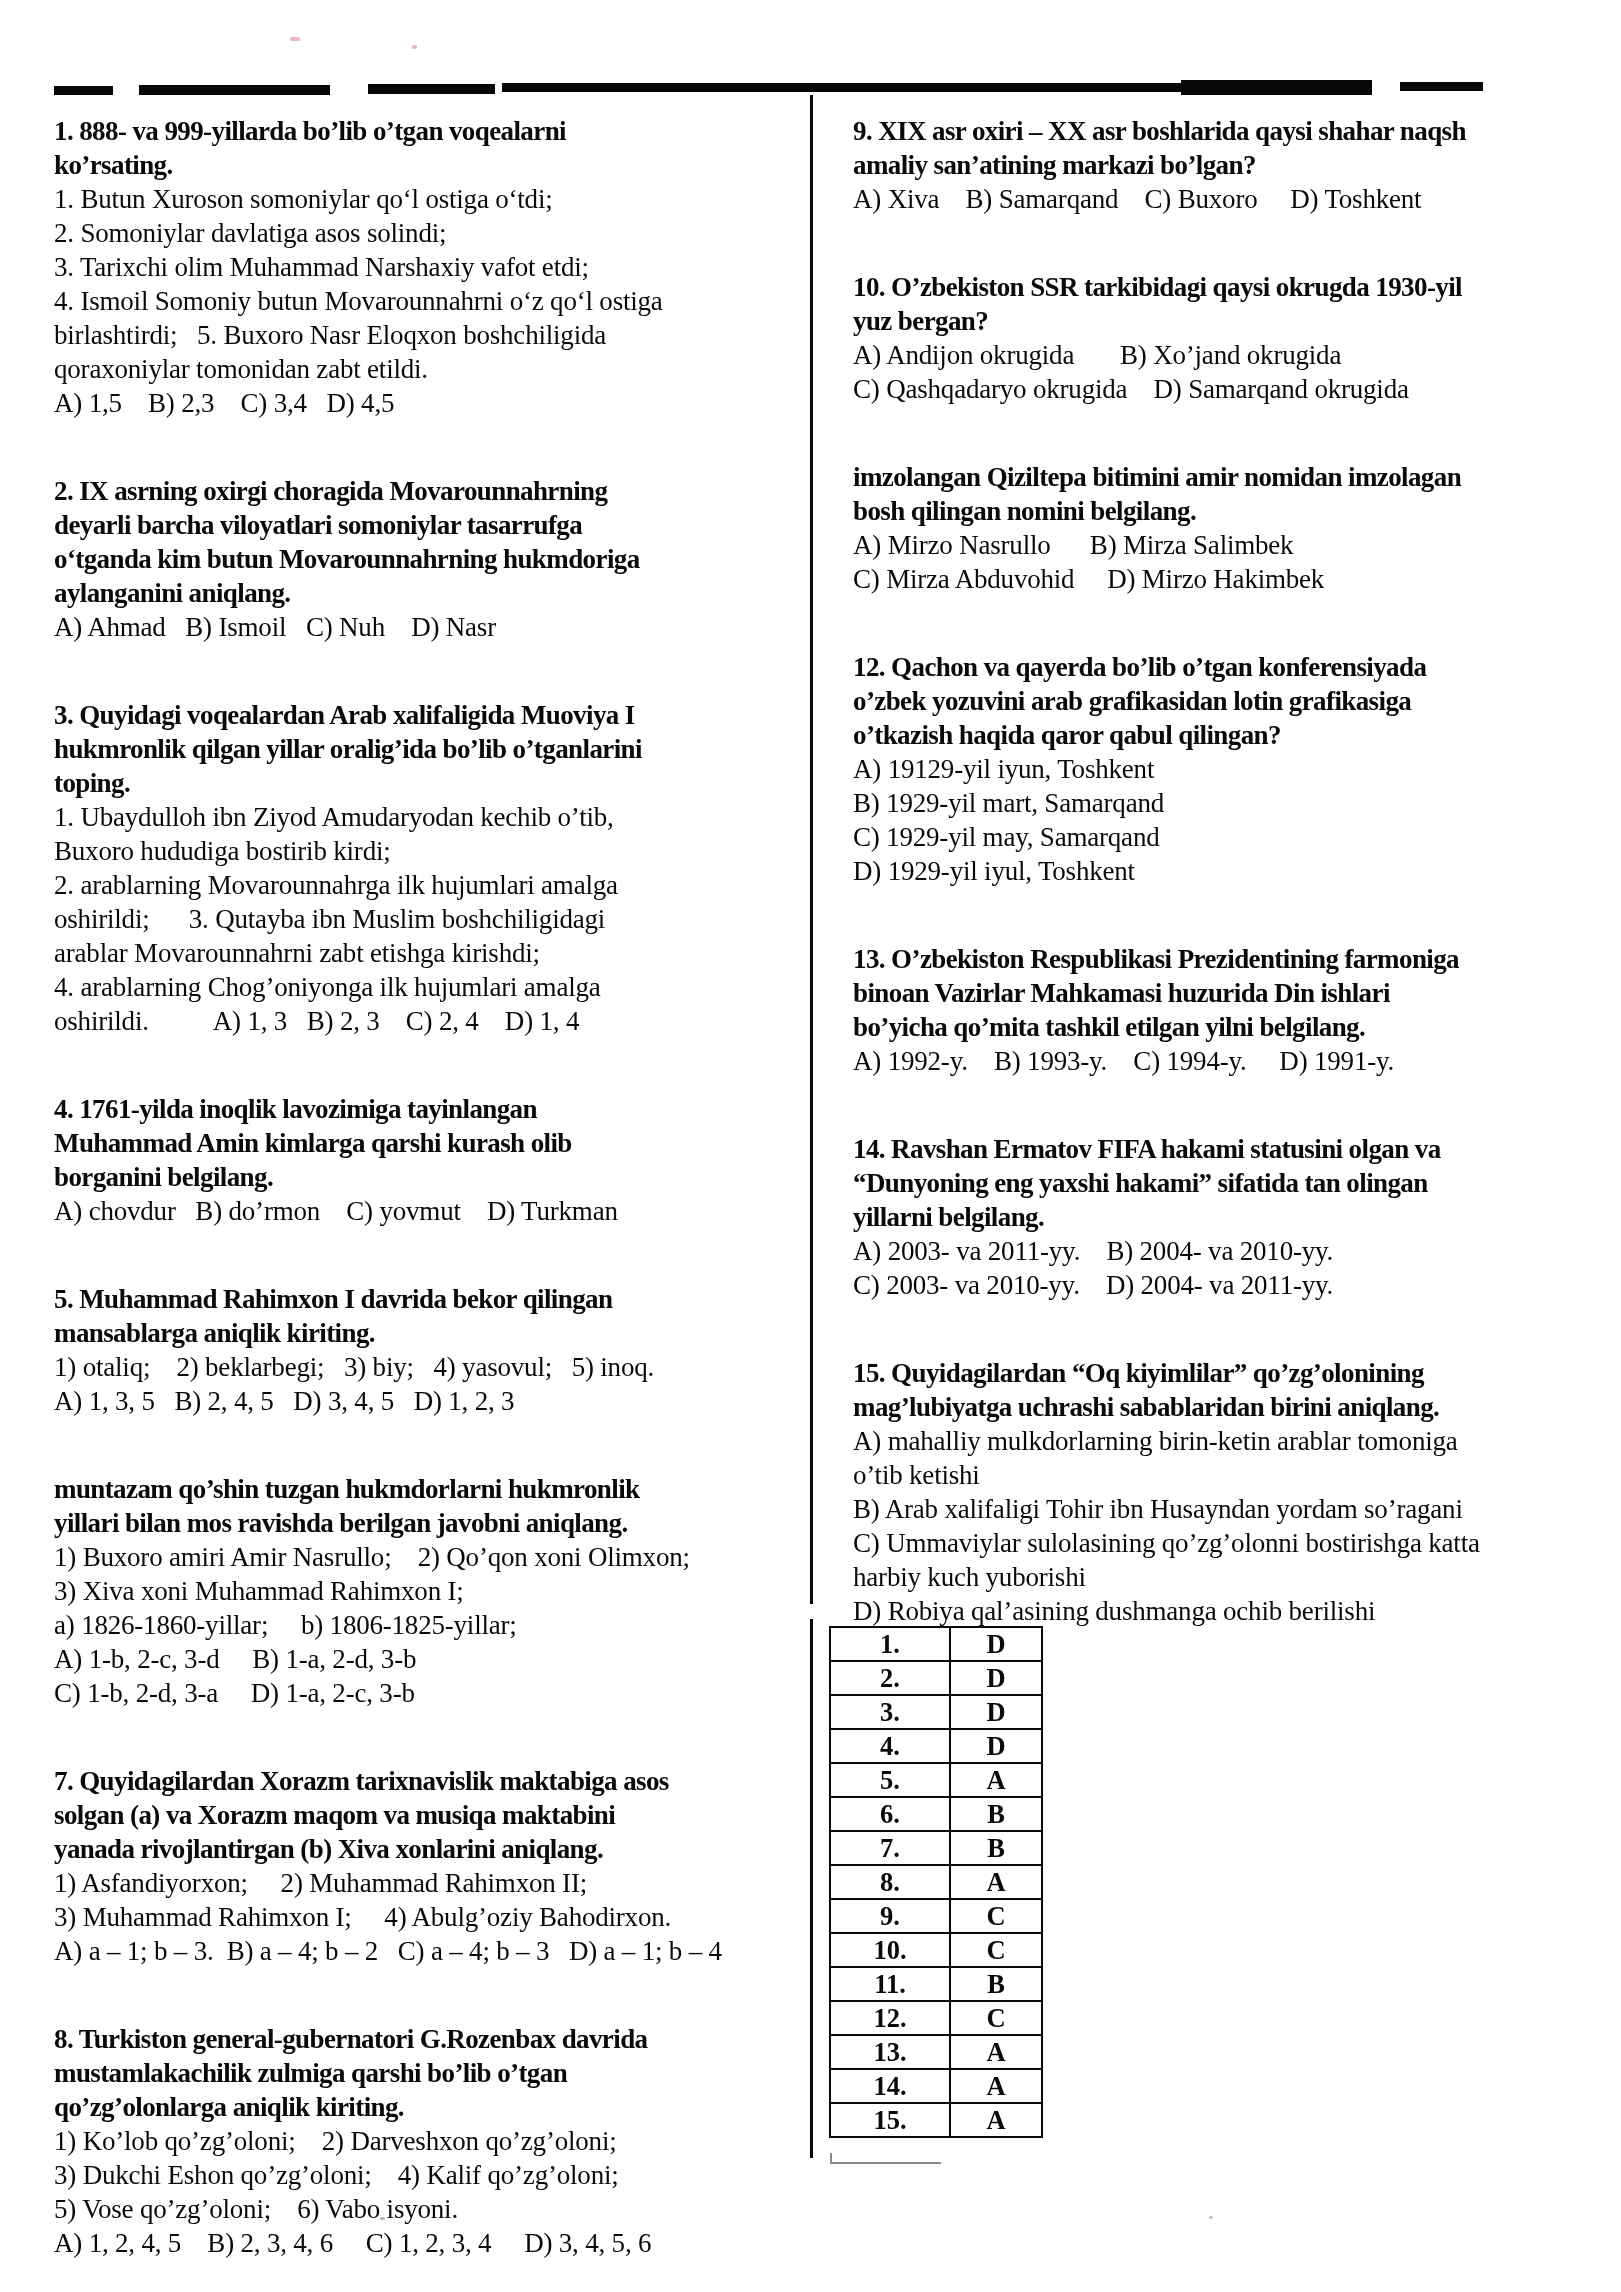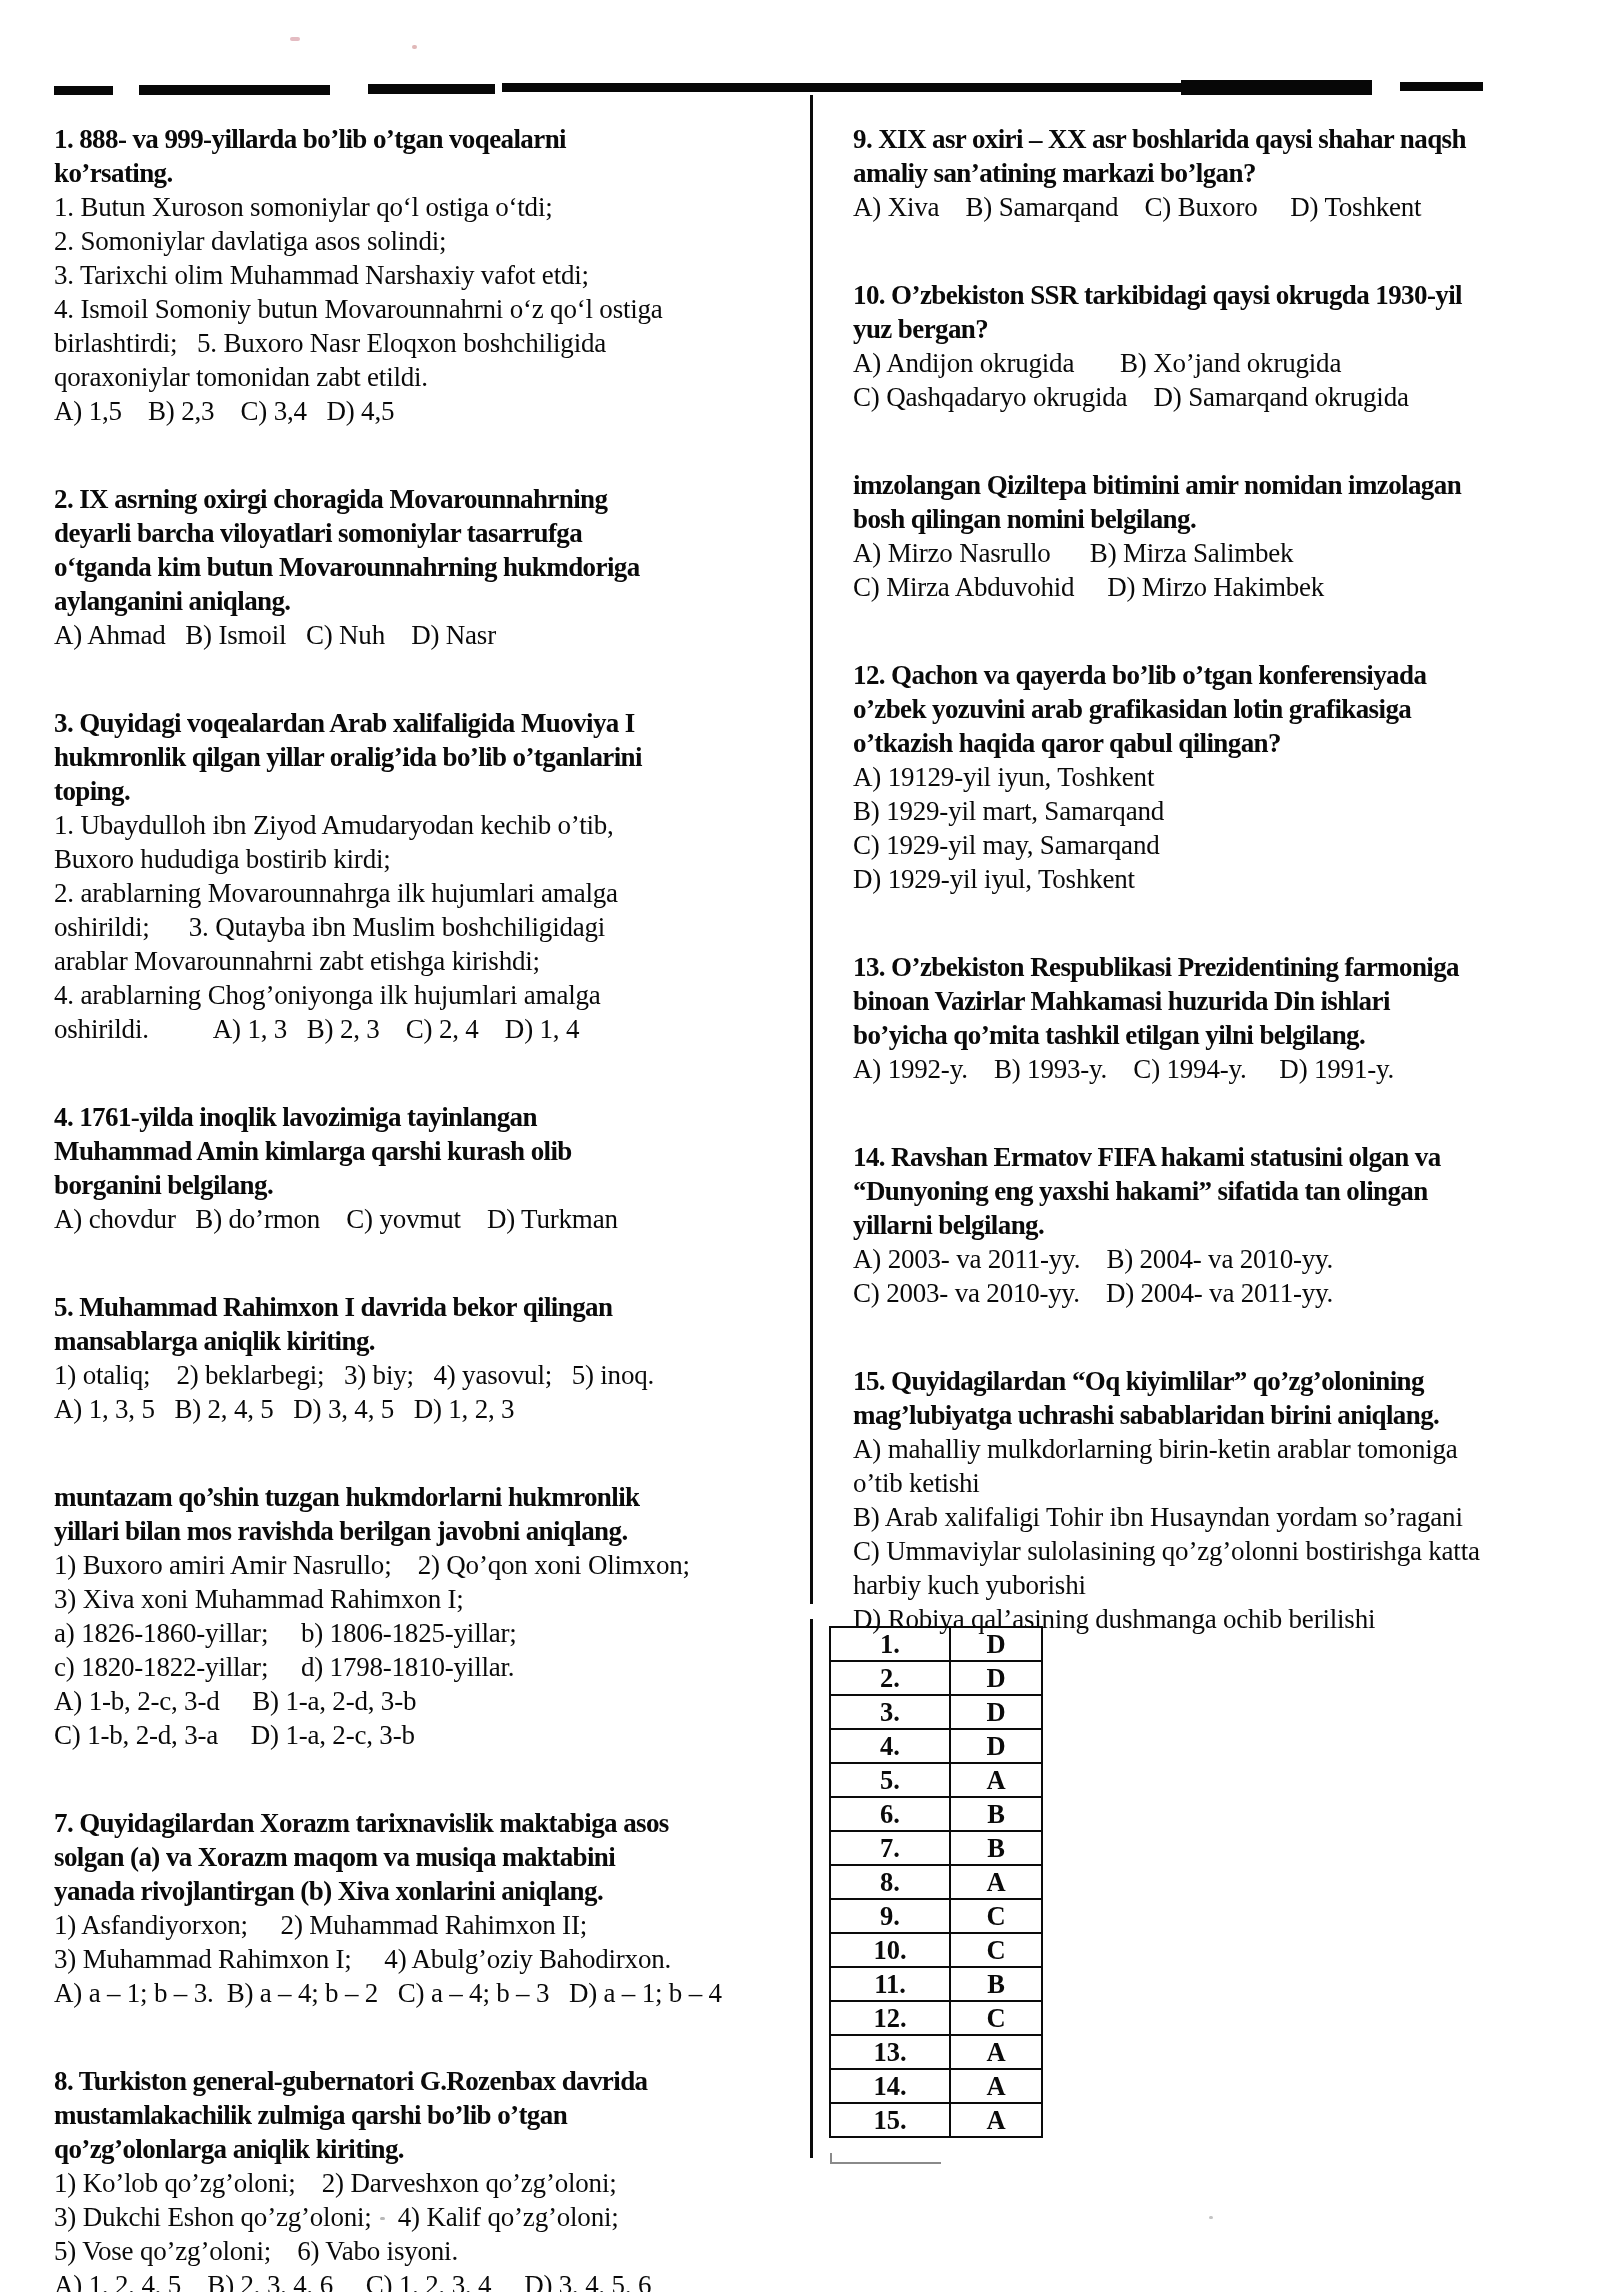--- a/index.html
+++ b/index.html
@@ -14,21 +14,21 @@
   
   .bar-seg{position:absolute;background:#070707;}
   .speck{position:absolute;border-radius:2px;}
   
   .divider{position:absolute;left:810px;width:2.9px;background:#0a0a0a;}
   
   .col{position:absolute;top:110px;}
   .col-left{left:54px;width:747px;}
   .col-right{left:853px;width:761px;}
   .question{margin-top:54px;}
-  .question:first-child{margin-top:12px;}
+  .question:first-child{margin-top:4px;}
   .line{
     font-size:27px;
     line-height:34px;
     white-space:pre;
     letter-spacing:-0.2px;
   }
   .line.b{
     font-weight:bold;
     letter-spacing:-0.6px;
   }
@@ -116,21 +116,20 @@
         <div class="line b">mansablarga aniqlik kiriting.</div>
         <div class="line">1) otaliq;    2) beklarbegi;   3) biy;   4) yasovul;   5) inoq.</div>
         <div class="line">A) 1, 3, 5   B) 2, 4, 5   D) 3, 4, 5   D) 1, 2, 3</div>
       </div>
       <div class="question">
         <div class="line b">muntazam qo’shin tuzgan hukmdorlarni hukmronlik</div>
         <div class="line b">yillari bilan mos ravishda berilgan javobni aniqlang.</div>
         <div class="line">1) Buxoro amiri Amir Nasrullo;    2) Qo’qon xoni Olimxon;</div>
         <div class="line">3) Xiva xoni Muhammad Rahimxon I;</div>
         <div class="line">a) 1826-1860-yillar;     b) 1806-1825-yillar;</div>
-        <div class="line">c) 1820-1822-yillar;     d) 1798-1810-yillar.</div>
         <div class="line">A) 1-b, 2-c, 3-d     B) 1-a, 2-d, 3-b</div>
         <div class="line">C) 1-b, 2-d, 3-a     D) 1-a, 2-c, 3-b</div>
       </div>
       <div class="question">
         <div class="line b">7. Quyidagilardan Xorazm tarixnavislik maktabiga asos</div>
         <div class="line b">solgan (a) va Xorazm maqom va musiqa maktabini</div>
         <div class="line b">yanada rivojlantirgan (b) Xiva xonlarini aniqlang.</div>
         <div class="line">1) Asfandiyorxon;     2) Muhammad Rahimxon II;</div>
         <div class="line">3) Muhammad Rahimxon I;     4) Abulg’oziy Bahodirxon.</div>
         <div class="line">A) a – 1; b – 3.  B) a – 4; b – 2   C) a – 4; b – 3   D) a – 1; b – 4</div>

